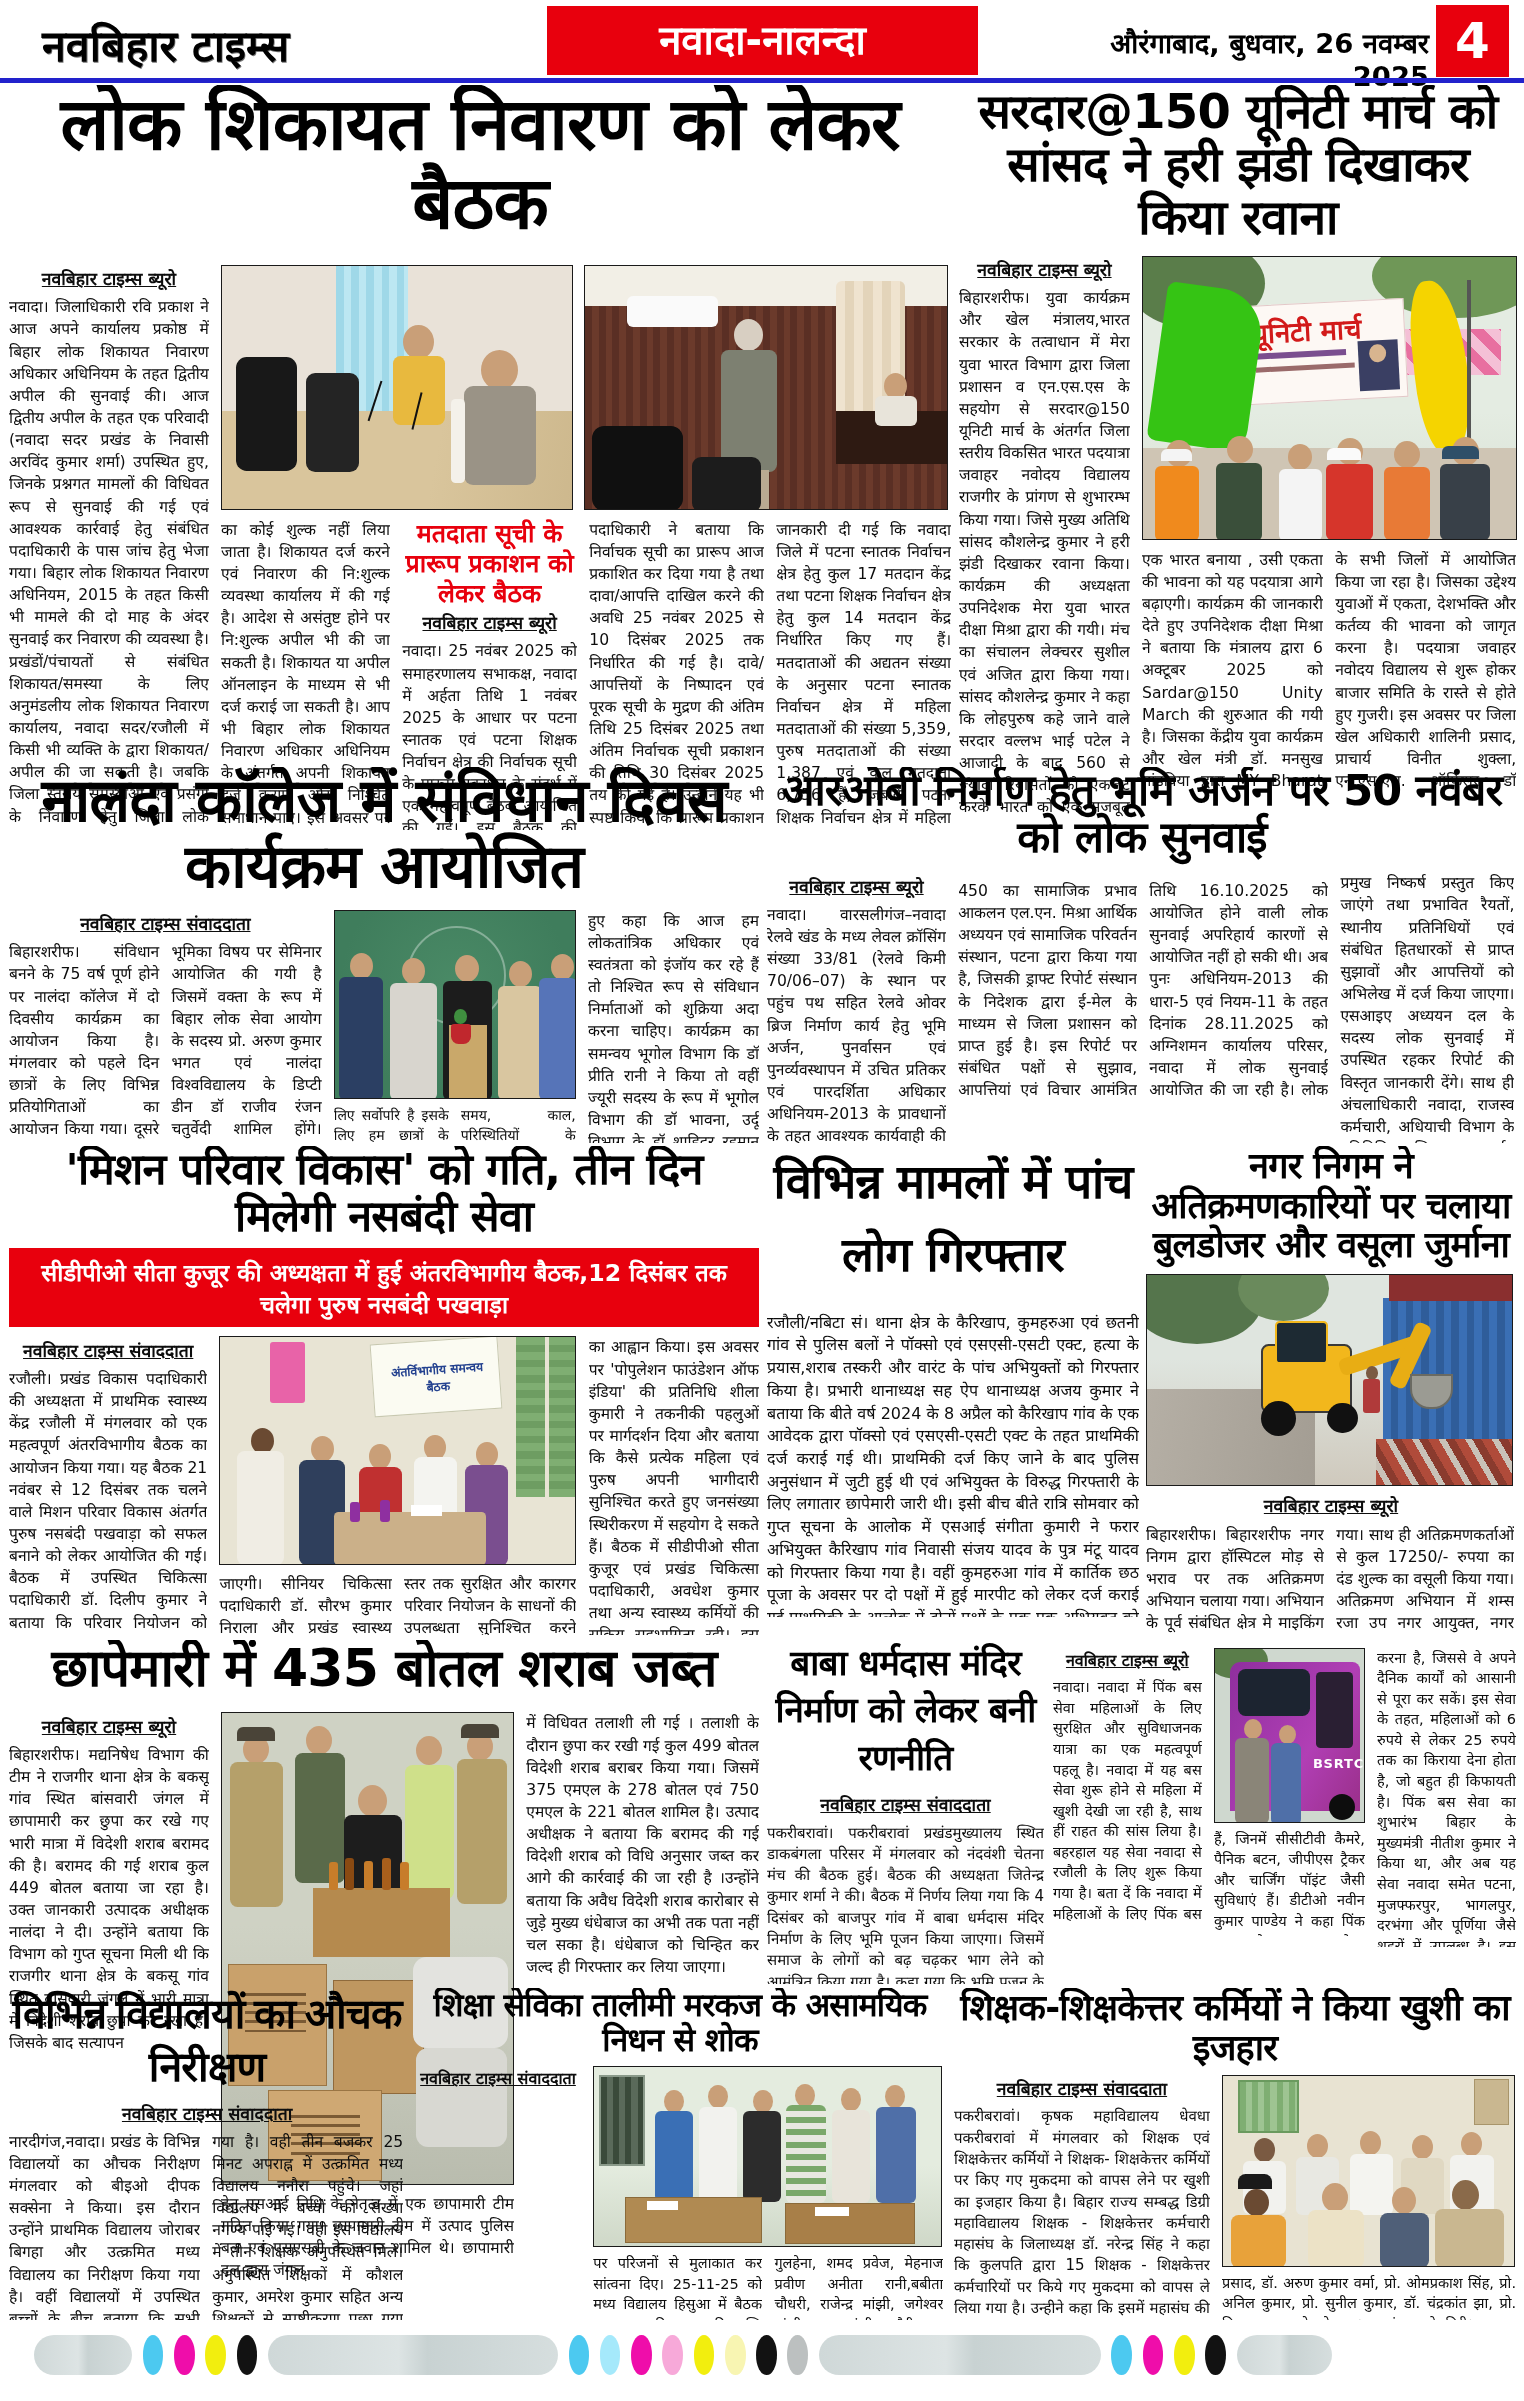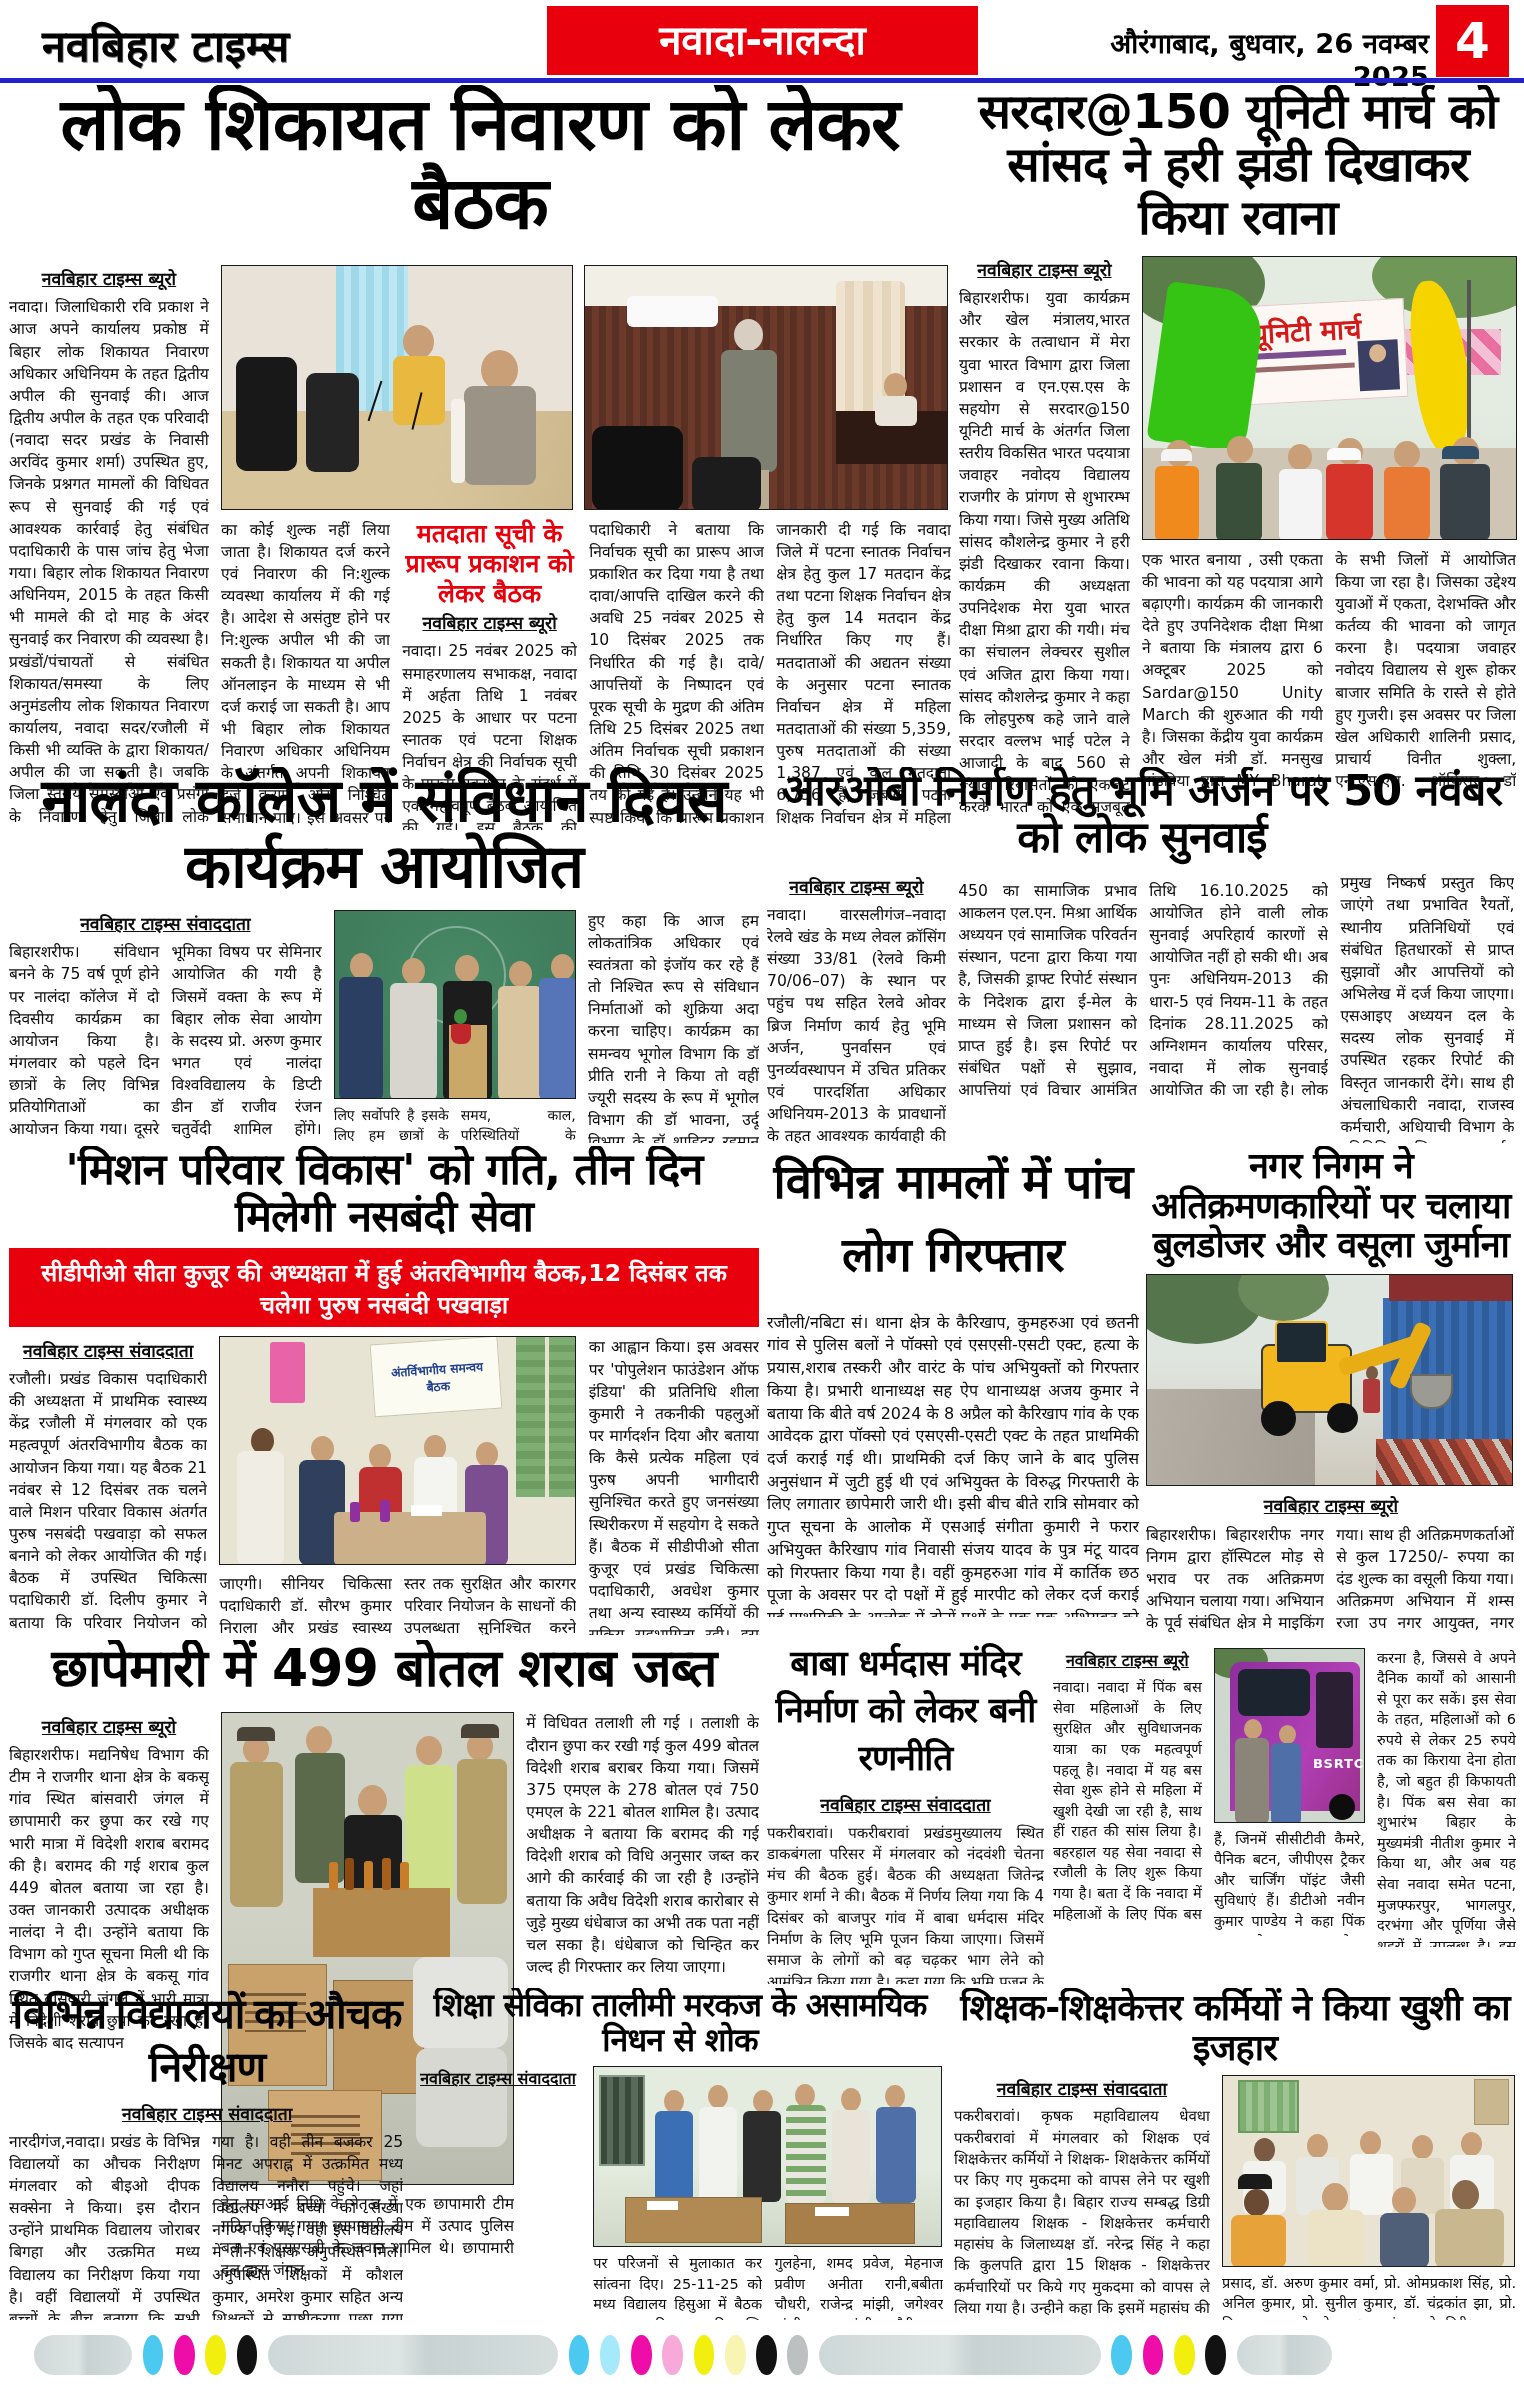--- a/index.html
+++ b/index.html
@@ -252,21 +252,21 @@
       <div class="r" style="left:216px;top:104px;width:17px;height:34px;background:#b03a3a;border-radius:3px;"></div>
     </div>
     <div class="byline" style="margin-top:7.6px;">नवबिहार टाइम्स ब्यूरो</div>
     <div class="cols">
       <div class="col" style="width:178px; height:191px;">बिहारशरीफ। बिहारशरीफ नगर निगम द्वारा हॉस्पिटल मोड़ से भराव पर तक अतिक्रमण अभियान चलाया गया। अभियान के पूर्व संबंधित क्षेत्र मे माइकिंग कराया गया था। अतिक्रमण अभियान में अतिक्रमण कर्ता के द्वारा अनाधिकृत रूप से बनाए गए पहुंची अष्टि लगभग 25 को सफाई उपकरणों के माध्यम से हटाया</div>
       <div class="col" style="width:178px; height:191px;">गया। साथ ही अतिक्रमणकर्ताओं से कुल 17250/- रुपया का दंड शुल्क का वसूली किया गया। अतिक्रमण अभियान में शम्स रजा उप नगर आयुक्त, नगर प्रबंधक, सहायक लोक अपशिष्ट स्वच्छता पदाधिकारी, पुलिस बल एवम सफाई शाखा की टीम उपस्थित थे। अधिकारियों ने बताया कि नगर निगम का अतिक्रमण अभियान लगातार जारी रहेगा।</div>
     </div>
   </div>
 
   <div class="art" style="left:9.1px; top:1640px; width:750px; height:680px;">
-    <div class="hl" style="font-size:52px;">छापेमारी में 499 बोतल शराब जब्त</div>
+    <div class="hl" style="font-size:52px;">छापेमारी में 435 बोतल शराब जब्त</div>
     <div class="cols" style="margin-top:15.2px;">
       <div style="width:200px;">
         <div class="byline">नवबिहार टाइम्स ब्यूरो</div>
         <div class="col" style="height:564px;">बिहारशरीफ। मद्यनिषेध विभाग की टीम ने राजगीर थाना क्षेत्र के बकसू गांव स्थित बांसवारी जंगल में छापामारी कर छुपा कर रखे गए भारी मात्रा में विदेशी शराब बरामद की है। बरामद की गई शराब कुल 449 बोतल बताया जा रहा है। उक्त जानकारी उत्पादक अधीक्षक नालंदा ने दी। उन्होंने बताया कि विभाग को गुप्त सूचना मिली थी कि राजगीर थाना क्षेत्र के बकसू गांव स्थित बांसवारी जंगल में भारी मात्रा में विदेशी शराब छुपा कर रखा है। जिसके बाद सत्यापन</div>
       </div>
       <div style="width:293px;">
 
         <div class="photo" style="width:293px; height:473px; background:linear-gradient(#cfd2c4 45%,#b9bcae);">
           <div class="head" style="left:21.3px;top:21.3px;width:26px;height:29px;"></div>
           <div class="r" style="left:15.2px;top:13.7px;width:38px;height:13.7px;background:#4a4438;border-radius:6.1px 6.1px 0 0;"></div>

